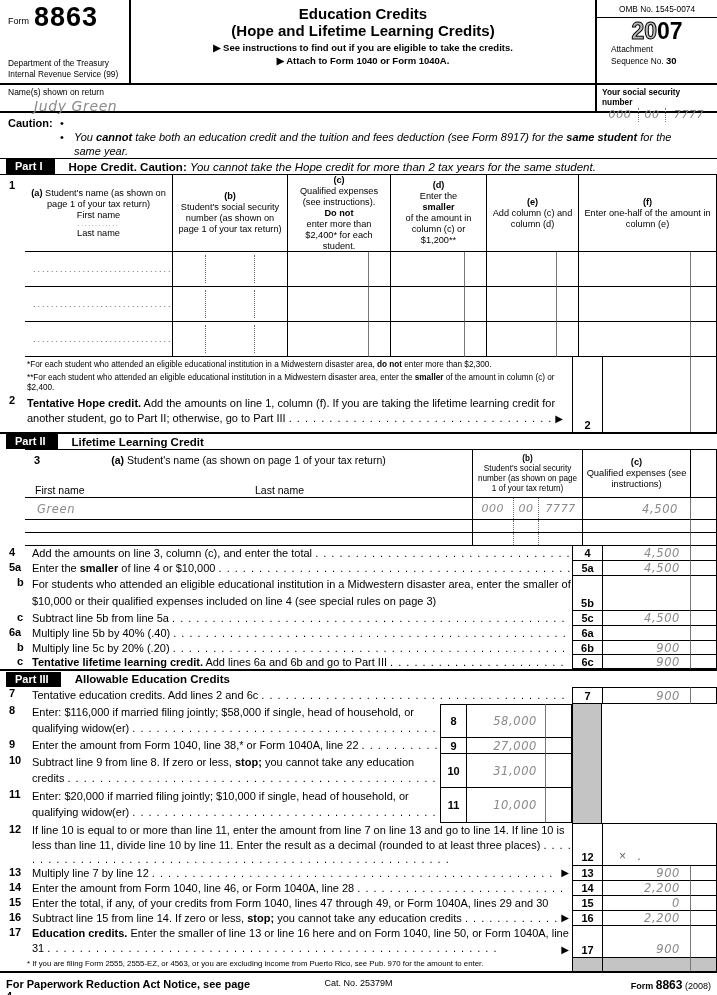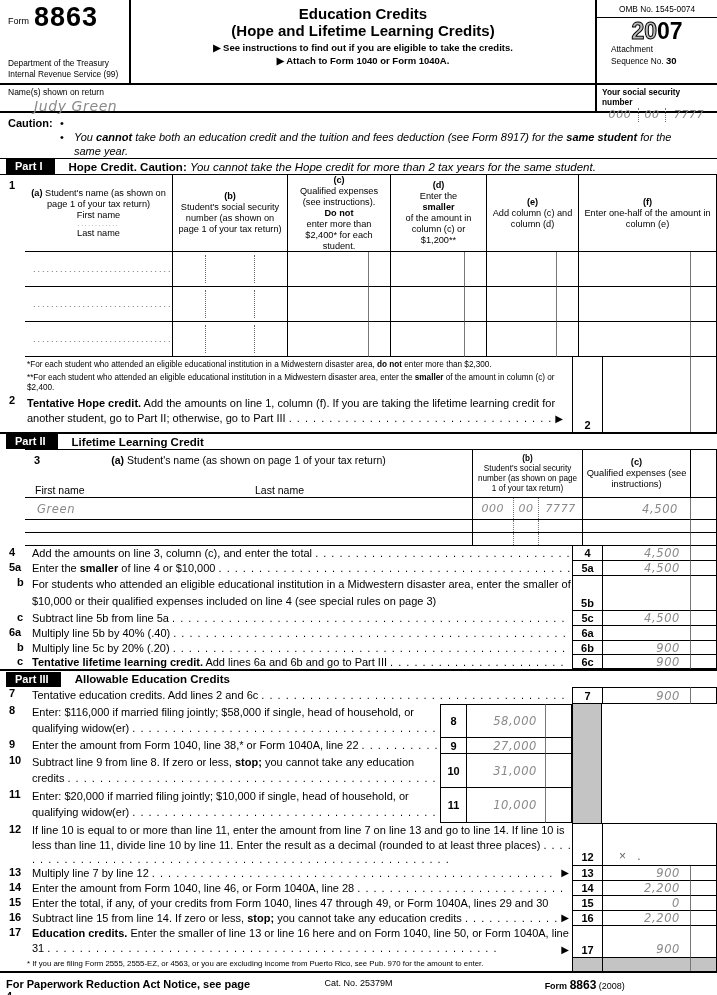--- a/index.html
+++ b/index.html
@@ -125,21 +125,21 @@
 
   
   .l17g { display:flex; height:13px; }
   .l17g-text { width:572px; font-size:7.8px; padding:1px 0 0 27px; }
   .gc { background:#c4c4c4; }
 
   
   .pfooter { border-top:2px solid #000; height:25px; display:flex; align-items:flex-start; padding:5px 6px 0 6px; }
   .pf-left { font-weight:bold; font-size:11px; flex:1; }
   .pf-center { font-size:9px; width:200px; text-align:center; }
-  .pf-right { font-size:9px; flex:1; text-align:center; }
+  .pf-right { font-size:9px; flex:1; text-align:right; }
   .pf-right .b { font-size:12px; }
 </style>
 </head>
 <body>
 
 <div class="page">
 
   <div class="hdr">
     <div class="hdr-left">
       <div class="form-line">

